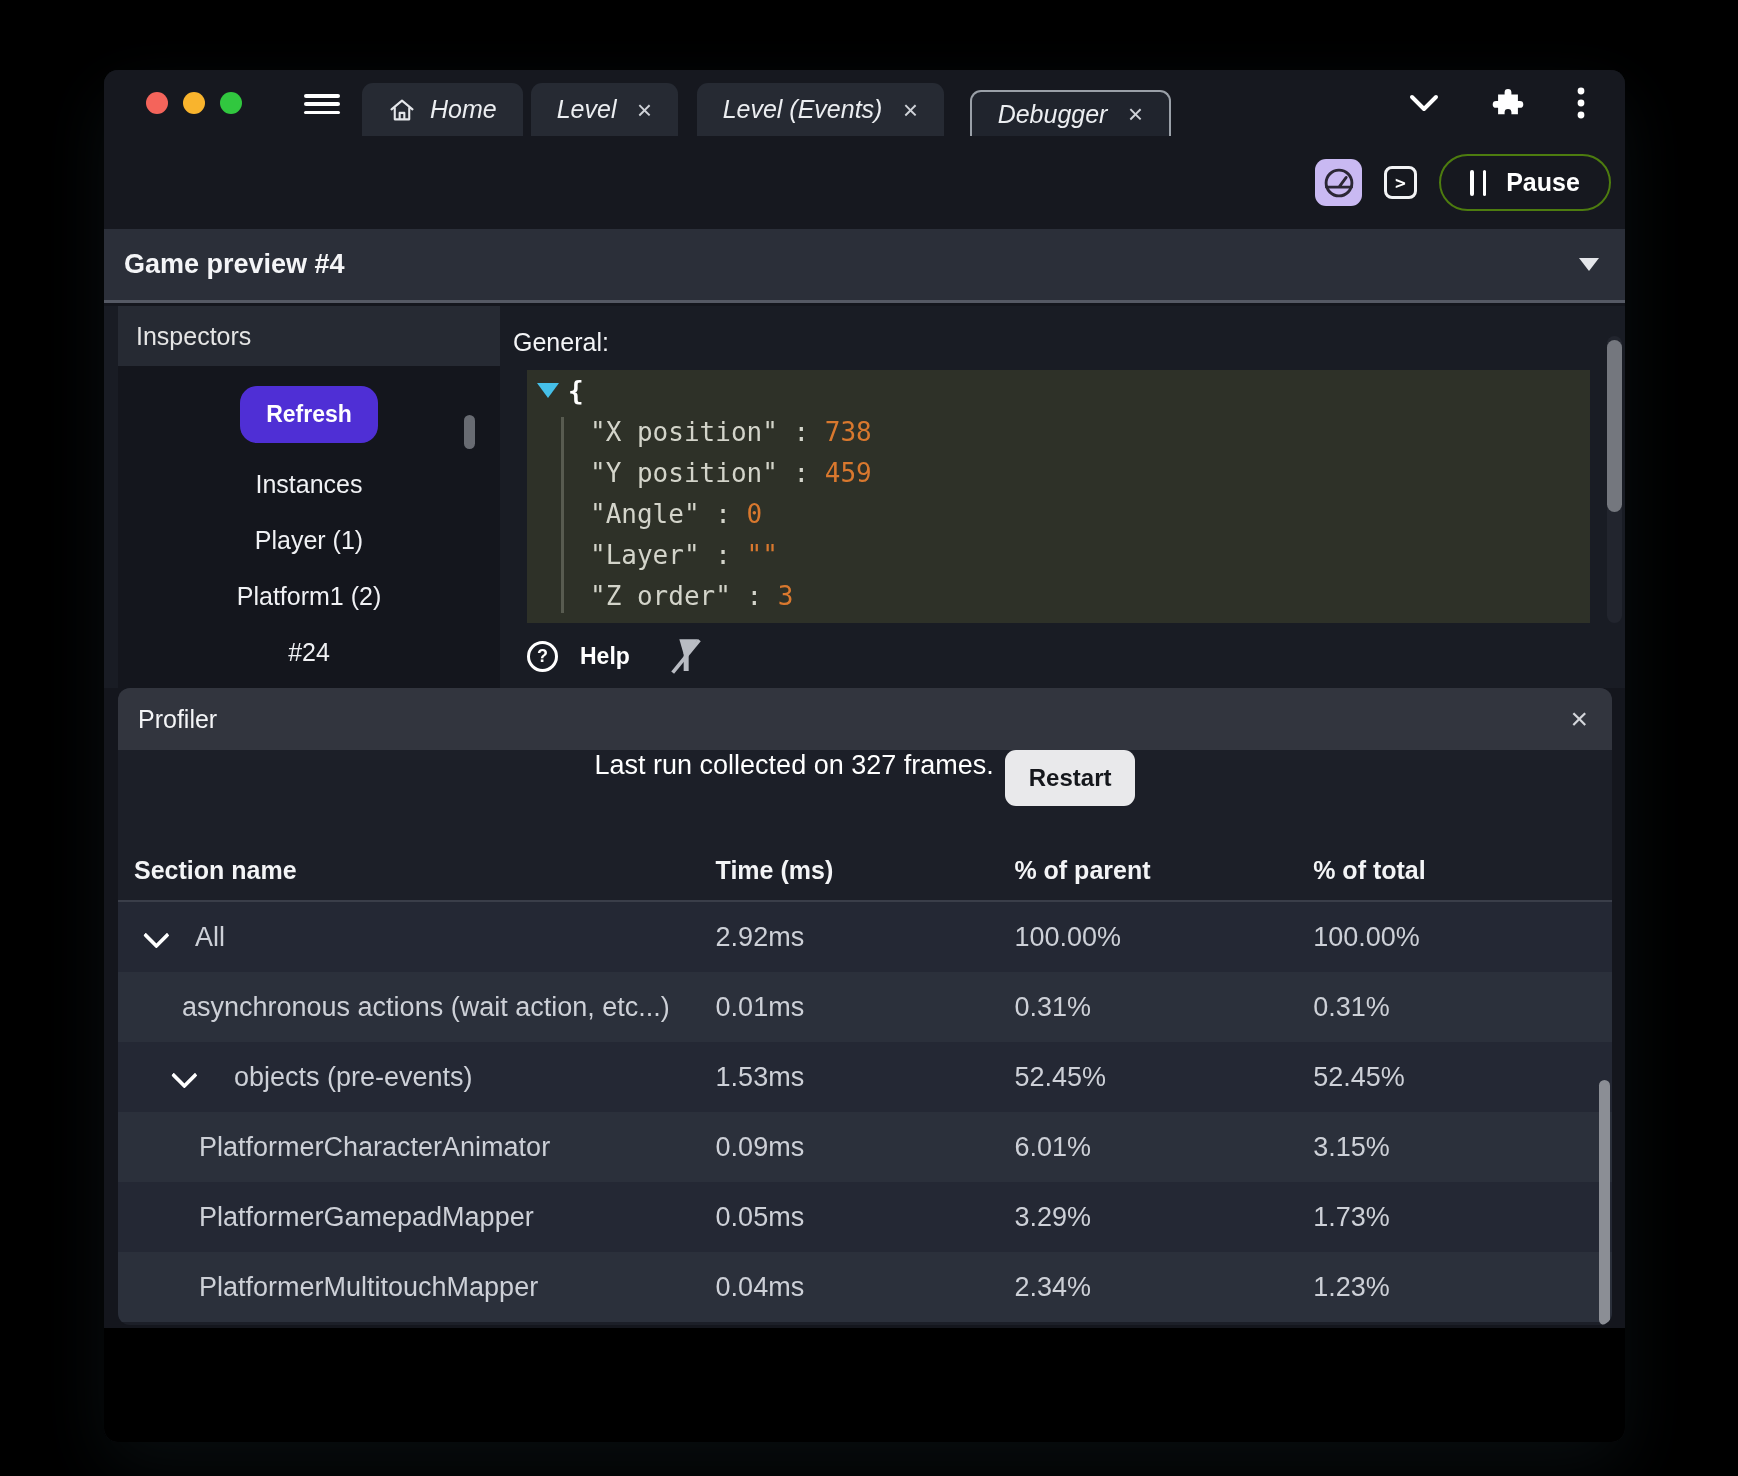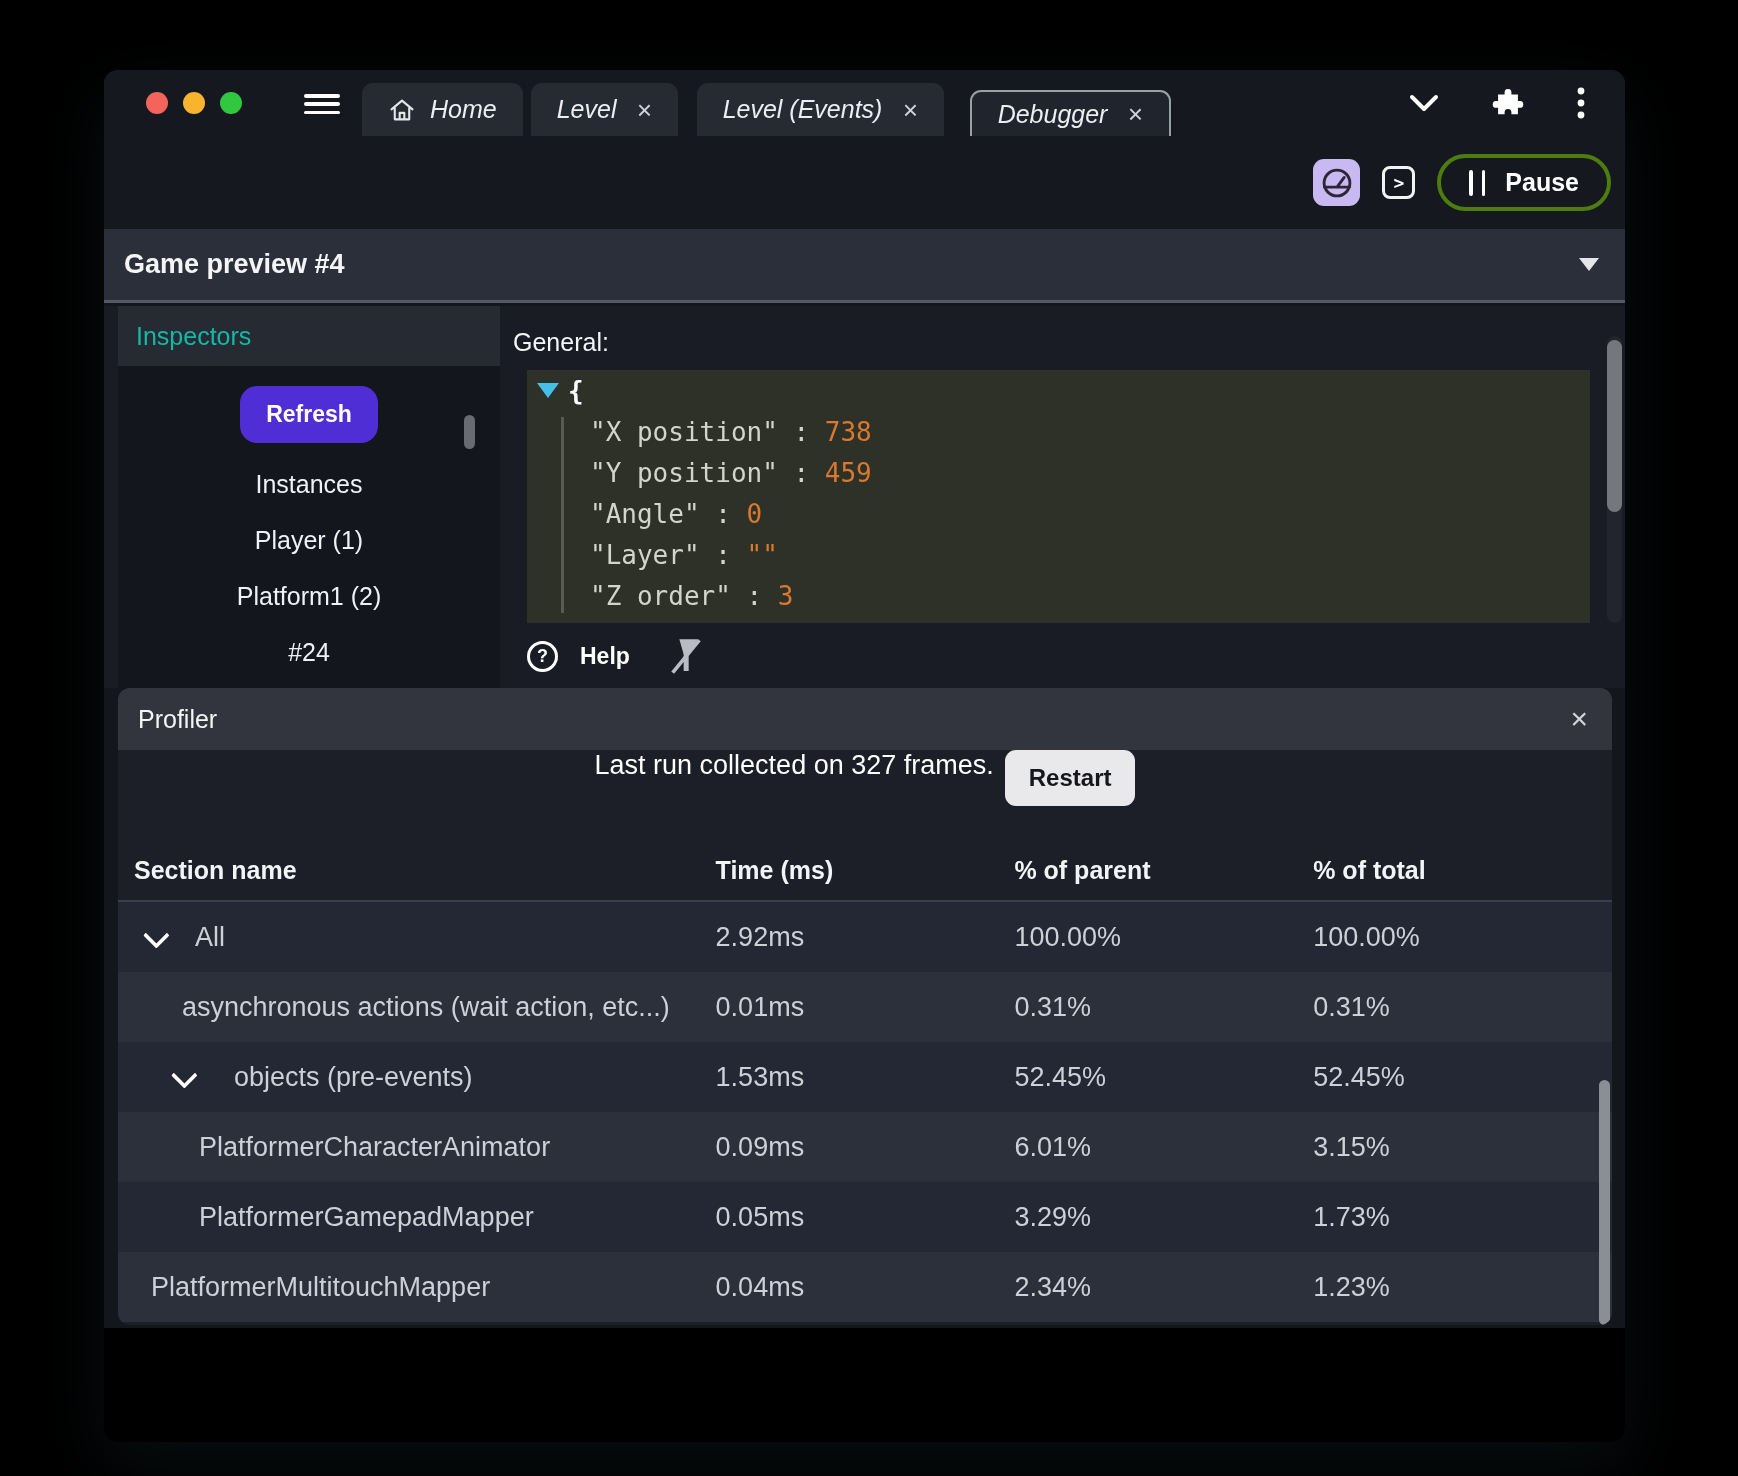--- a/index.html
+++ b/index.html
@@ -19,35 +19,35 @@
   .tab.active{height:46px;background:#20242d;border:2px solid #9aa0a8;border-bottom:none;}
   .tab .close{font-size:26px;color:#cfd2d8;line-height:1;margin-left:6px;cursor:pointer;}
   .ticons{position:absolute;right:0;top:0;height:66px;display:flex;align-items:center;gap:52px;padding-right:40px;}
   
   .toolbar{position:absolute;left:0;top:66px;width:100%;height:93px;background:#16181f;
            display:flex;align-items:center;justify-content:flex-end;gap:22px;padding-right:14px;box-sizing:border-box;}
   .gauge-btn{width:47px;height:47px;border-radius:11px;background:#c9b9f2;display:flex;align-items:center;justify-content:center;cursor:pointer;}
   .console-btn{width:33px;height:33px;border-radius:8px;border:3px solid #f2f3f5;box-sizing:border-box;
                display:flex;align-items:center;justify-content:center;cursor:pointer;
                font-family:"DejaVu Sans Mono",monospace;font-size:18px;font-weight:bold;color:#fff;}
-  .pause-btn{height:57px;min-width:172px;border-radius:29px;border:4px solid #4d7c0f;display:flex;align-items:center;
+  .pause-btn{height:57px;min-width:172px;border-radius:29px;border:2px solid #4d7c0f;display:flex;align-items:center;
              justify-content:center;gap:20px;cursor:pointer;box-sizing:border-box;padding:0 28px;}
   .pause-bars{display:flex;gap:9px;}
   .pause-bars i{display:block;width:3.5px;height:26px;background:#fff;border-radius:2px;}
   .pause-label{font-size:25px;font-weight:bold;color:#fff;}
   
   .preview-header{position:absolute;left:0;top:159px;width:100%;height:74px;background:#2b2f39;
                   border-bottom:3px solid #555964;display:flex;align-items:center;box-sizing:border-box;cursor:pointer;}
   .preview-title{font-size:27px;font-weight:bold;color:#f4f5f7;margin-left:20px;}
   .caret-down{margin-left:auto;margin-right:26px;width:0;height:0;border-left:10px solid transparent;
               border-right:10px solid transparent;border-top:13px solid #e4e6ea;}
   
   .content{position:absolute;left:0;top:236px;width:100%;height:382px;background:#191c24;}
   .insp-header{position:absolute;left:14px;top:0;width:382px;height:60px;background:#262a33;
-               display:flex;align-items:center;font-size:25px;color:#14b8a6;}
+               display:flex;align-items:center;font-size:25px;color:#e5e5e5;}
   .insp-header span{margin-left:18px;}
   .insp-list{position:absolute;left:14px;top:60px;width:382px;height:322px;background:#14161d;text-align:center;}
   .refresh-btn{display:inline-block;margin-top:20px;background:#4f2fd5;color:#fff;font-size:23px;font-weight:bold;
                border:none;border-radius:17px;padding:15px 26px;cursor:pointer;font-family:inherit;}
   .tree-item{font-size:25px;color:#f0f1f4;margin-top:27px;cursor:pointer;text-align:center;}
   .insp-scroll{position:absolute;left:360px;top:109px;width:11px;height:34px;border-radius:6px;background:#686b72;cursor:grab;}
   .general-label{position:absolute;left:409px;top:22px;font-size:25px;color:#f4f5f7;}
   .json-box{position:absolute;left:423px;top:64px;width:1063px;height:253px;background:#2e3128;
             font-family:"DejaVu Sans Mono",monospace;font-size:26px;color:#d3d4ca;}
   .json-line{height:41px;display:flex;align-items:center;}
@@ -283,21 +283,21 @@
         </div>
         <div class="prof-row odd">
           <div class="name-cell" style="padding-left: 81px;">
             <span>PlatformerGamepadMapper</span>
           </div>
           <div>0.05ms</div>
           <div>3.29%</div>
           <div>1.73%</div>
         </div>
         <div class="prof-row even">
-          <div class="name-cell" style="padding-left: 33px;">
+          <div class="name-cell" style="padding-left: 81px;">
             <span>PlatformerMultitouchMapper</span>
           </div>
           <div>0.04ms</div>
           <div>2.34%</div>
           <div>1.23%</div>
         </div>
       </div>
     <div class="table-scroll"></div>
   </div>
 

